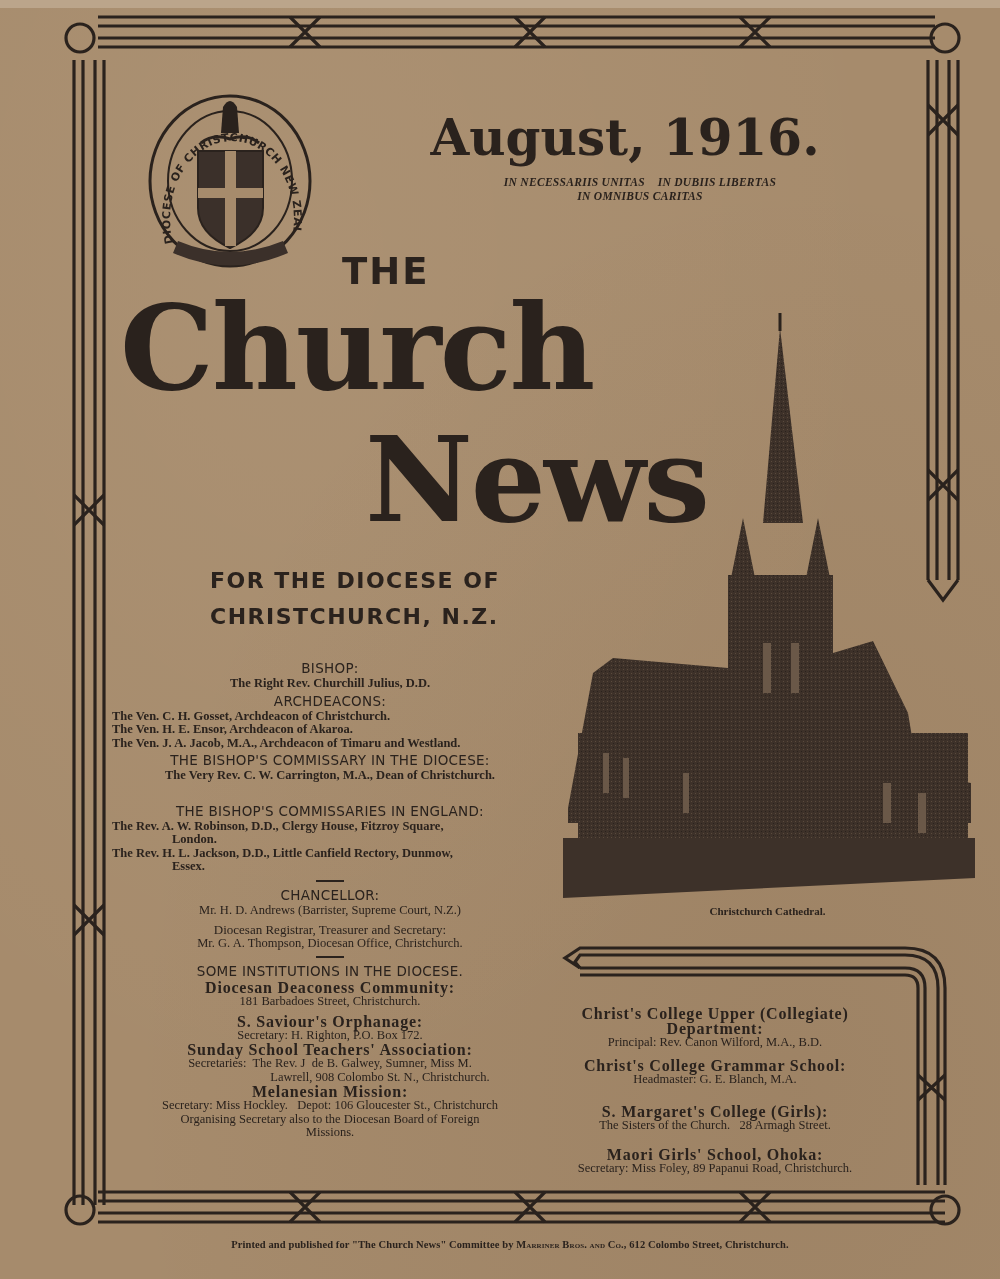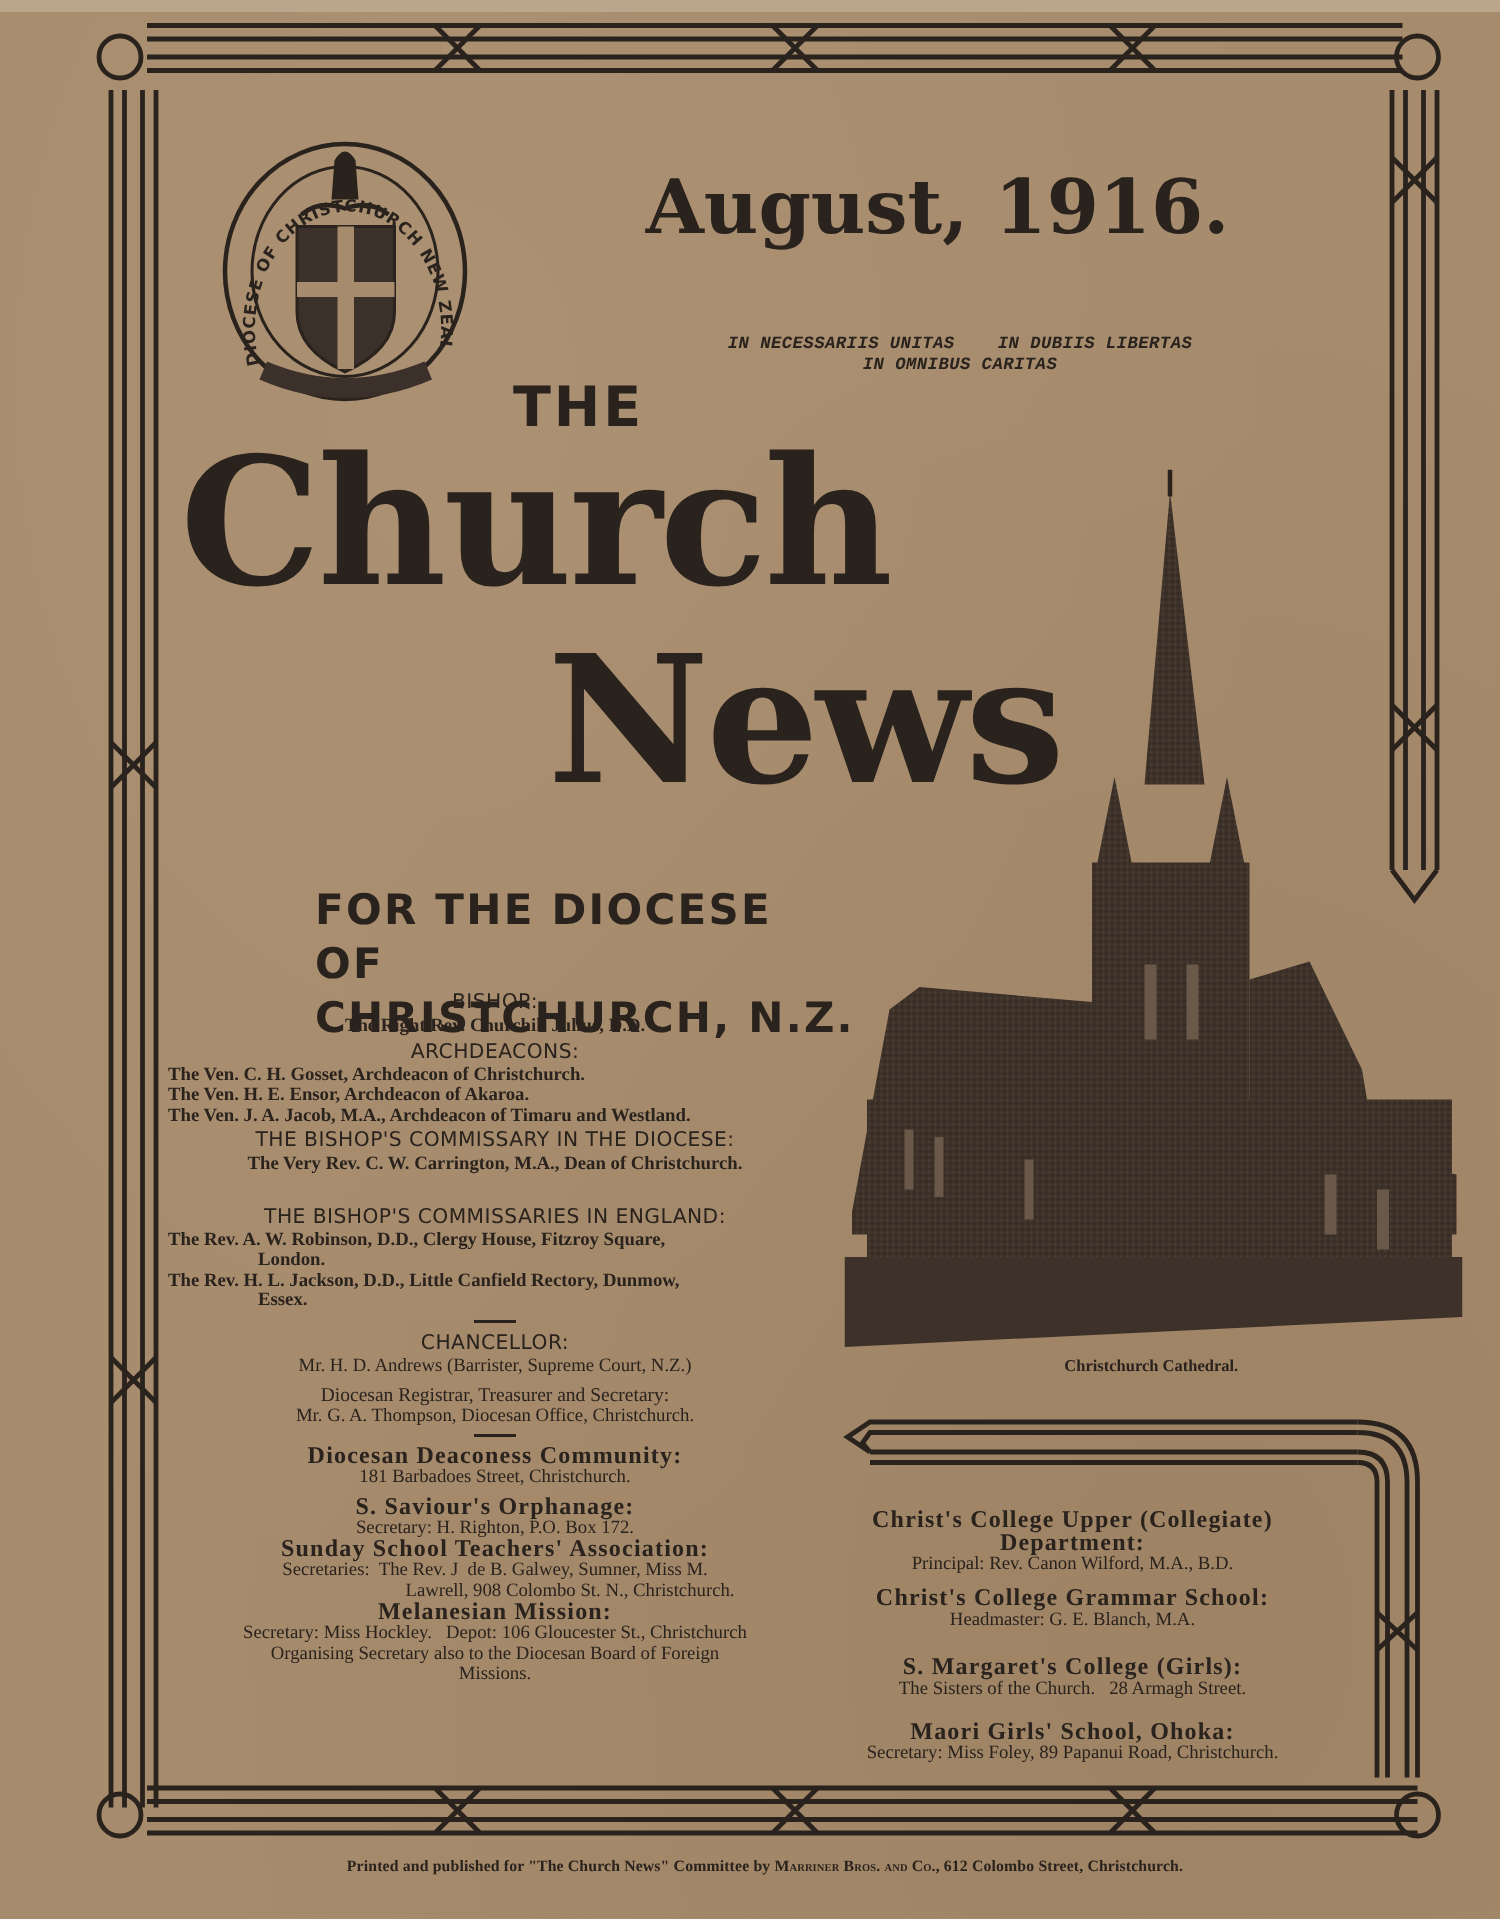--- a/index.html
+++ b/index.html
@@ -14,37 +14,37 @@
   }
   .topstrip { position:absolute; left:0; top:0; width:1000px; height:8px; background:#bba58b; }
   svg.border { position:absolute; left:0; top:0; }
   .seal { position:absolute; left:143px; top:93px; width:175px; height:185px; }
   .date {
     position:absolute; left:380px; top:108px; width:490px; text-align:center;
     font-family: "DejaVu Serif", serif; font-weight:bold; font-size:50px; letter-spacing:0px; color:#2a221d;
   }
   .motto {
     position:absolute; left:420px; top:175px; width:440px; text-align:center;
-    font-family:Liberation Mono, monospace; font-style:italic; font-weight:bold; font-size:11.5px; line-height:14px; letter-spacing:0.3px;margin-top:48px;
+    font-family:Liberation Serif, serif; font-style:italic; font-weight:bold; font-size:11.5px; line-height:14px; letter-spacing:0.3px;
   }
   .the {
     position:absolute; left:342px; top:250px;
     font-family:"DejaVu Sans", sans-serif; font-weight:bold; font-size:37px; letter-spacing:2px;
   }
   .church {
     position:absolute; left:120px; top:288px;
     font-family:"DejaVu Serif", serif; font-weight:bold; font-size:118px; line-height:120px; letter-spacing:-2px;
   }
   .news {
     position:absolute; left:352px; top:420px;
     font-family:"DejaVu Serif", serif; font-weight:bold; font-size:118px; line-height:120px; letter-spacing:-2px;margin-left:13px;
   }
   .forline {
-    position:absolute; left:210px; top:589px; width:360px;
-    font-family:"DejaVu Sans", sans-serif; font-weight:bold; font-size:28px; line-height:36px; letter-spacing:1.5px;
+    position:absolute; left:210px; top:563px; width:360px;
+    font-family:"DejaVu Sans", sans-serif; font-weight:bold; font-size:22px; line-height:36px; letter-spacing:1.5px;
   }
   .col-left { position:absolute; left:112px; top:660px; width:436px; text-align:center; font-size:12px; }
   .col-right { position:absolute; left:545px; top:1006px; width:340px; text-align:center; font-size:12px; }
   .h-sec { font-family:"DejaVu Sans", sans-serif; font-size:13.5px; letter-spacing:0.3px; line-height:17px; }
   .h-inst { font-family:Liberation Serif, serif; font-weight:bold; font-size:16px; letter-spacing:0.8px; line-height:15px; }
   .line { font-family:"Liberation Serif", serif; font-size:12.5px; line-height:13.5px; }
   .line.b { font-weight:bold; }
   .left-just { text-align:left; }
   .indent { padding-left:60px; text-align:left; }
   .rule { width:28px; height:2px; background:#2a221d; margin:6px auto 5px; }
@@ -204,20 +204,21 @@
   <div class="line b indent">Essex.</div>
 
   <div class="rule"></div>
   <div class="h-sec">CHANCELLOR:</div>
   <div class="line">Mr. H. D. Andrews (Barrister, Supreme Court, N.Z.)</div>
   <div class="gap"></div>
   <div class="line" style="font-size:13px">Diocesan Registrar, Treasurer and Secretary:</div>
   <div class="line">Mr. G. A. Thompson, Diocesan Office, Christchurch.</div>
 
   <div class="rule"></div>
+  <div class="h-sec">SOME INSTITUTIONS IN THE DIOCESE.</div>
 
   <div class="h-inst">Diocesan Deaconess Community:</div>
   <div class="line">181 Barbadoes Street, Christchurch.</div>
   <div class="gap" style="height:5px"></div>
   <div class="h-inst">S. Saviour's Orphanage:</div>
   <div class="line">Secretary: H. Righton, P.O. Box 172.</div>
   <div class="h-inst">Sunday School Teachers' Association:</div>
   <div class="line" style="white-space:pre">Secretaries:  The Rev. J  de B. Galwey, Sumner, Miss M.</div>
   <div class="line" style="padding-left:100px">Lawrell, 908 Colombo St. N., Christchurch.</div>
   <div class="h-inst">Melanesian Mission:</div>

